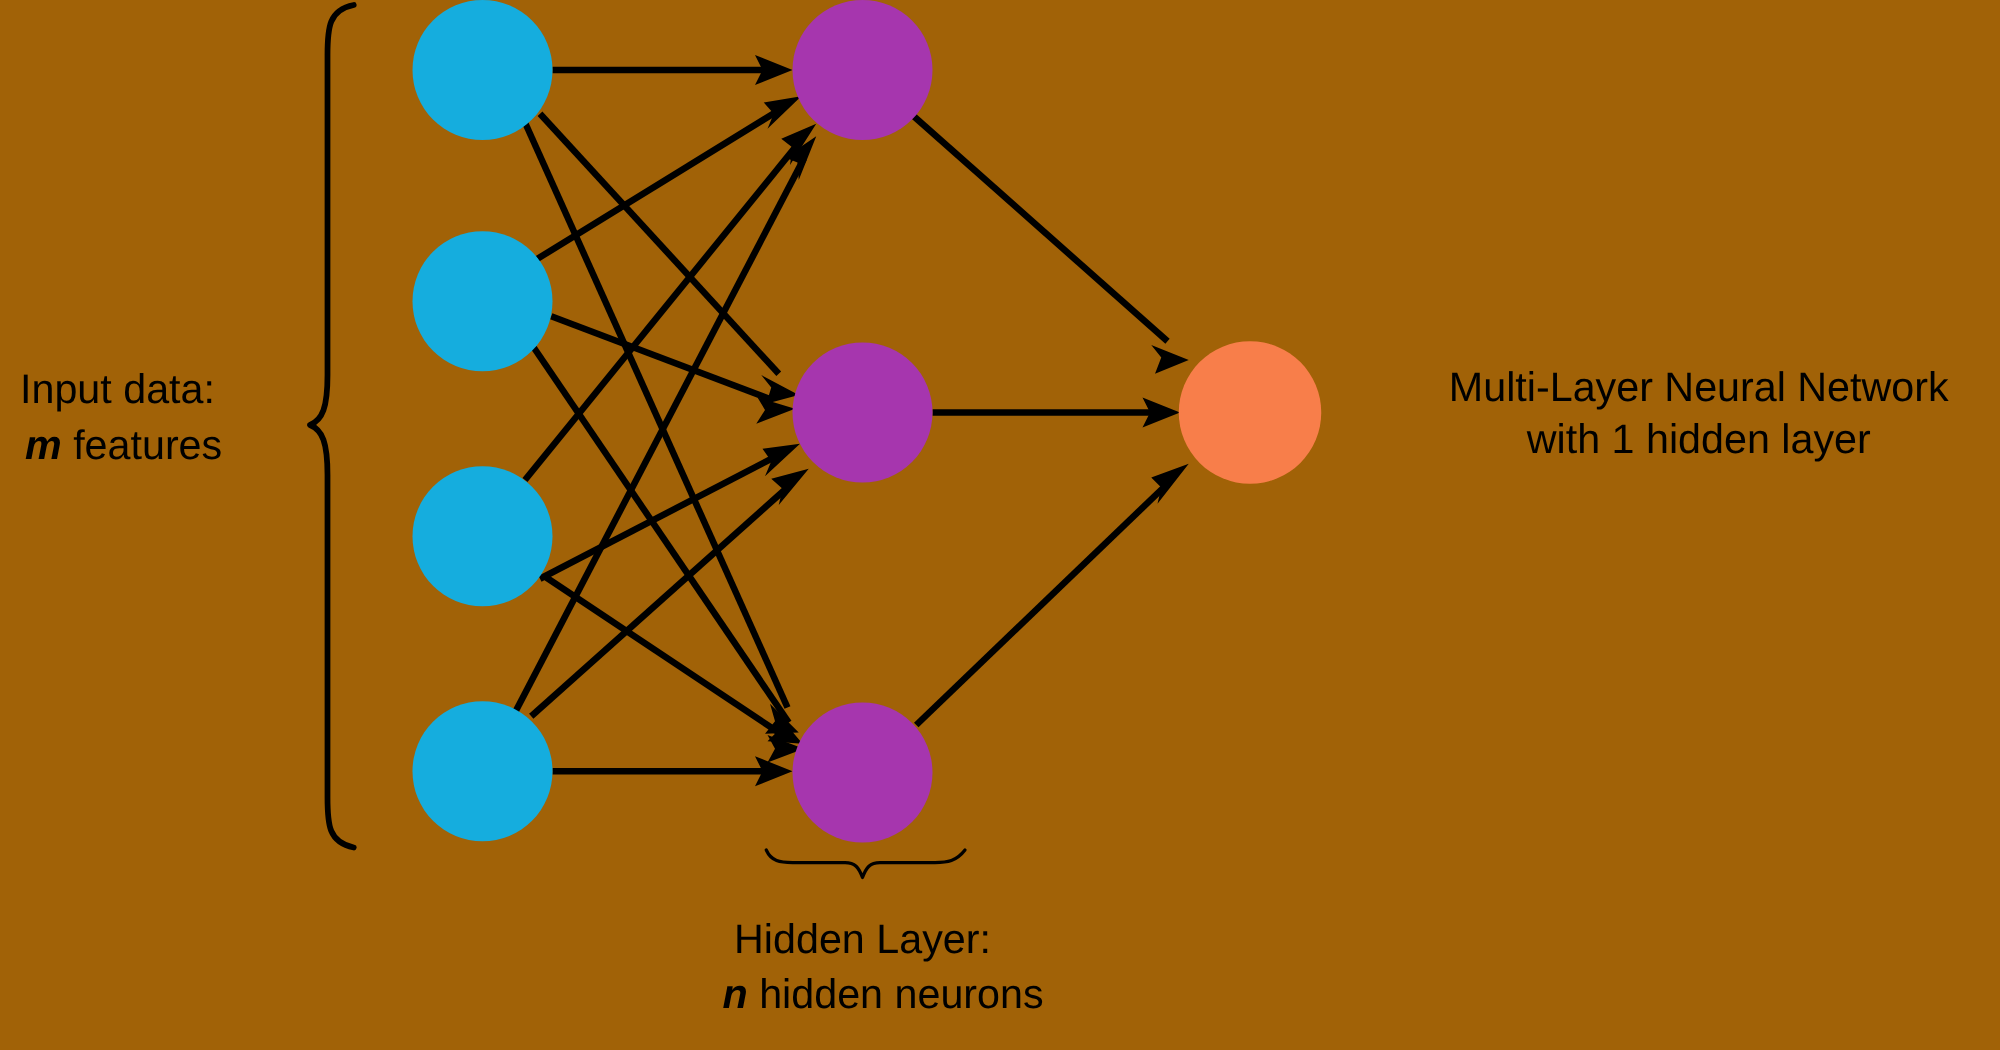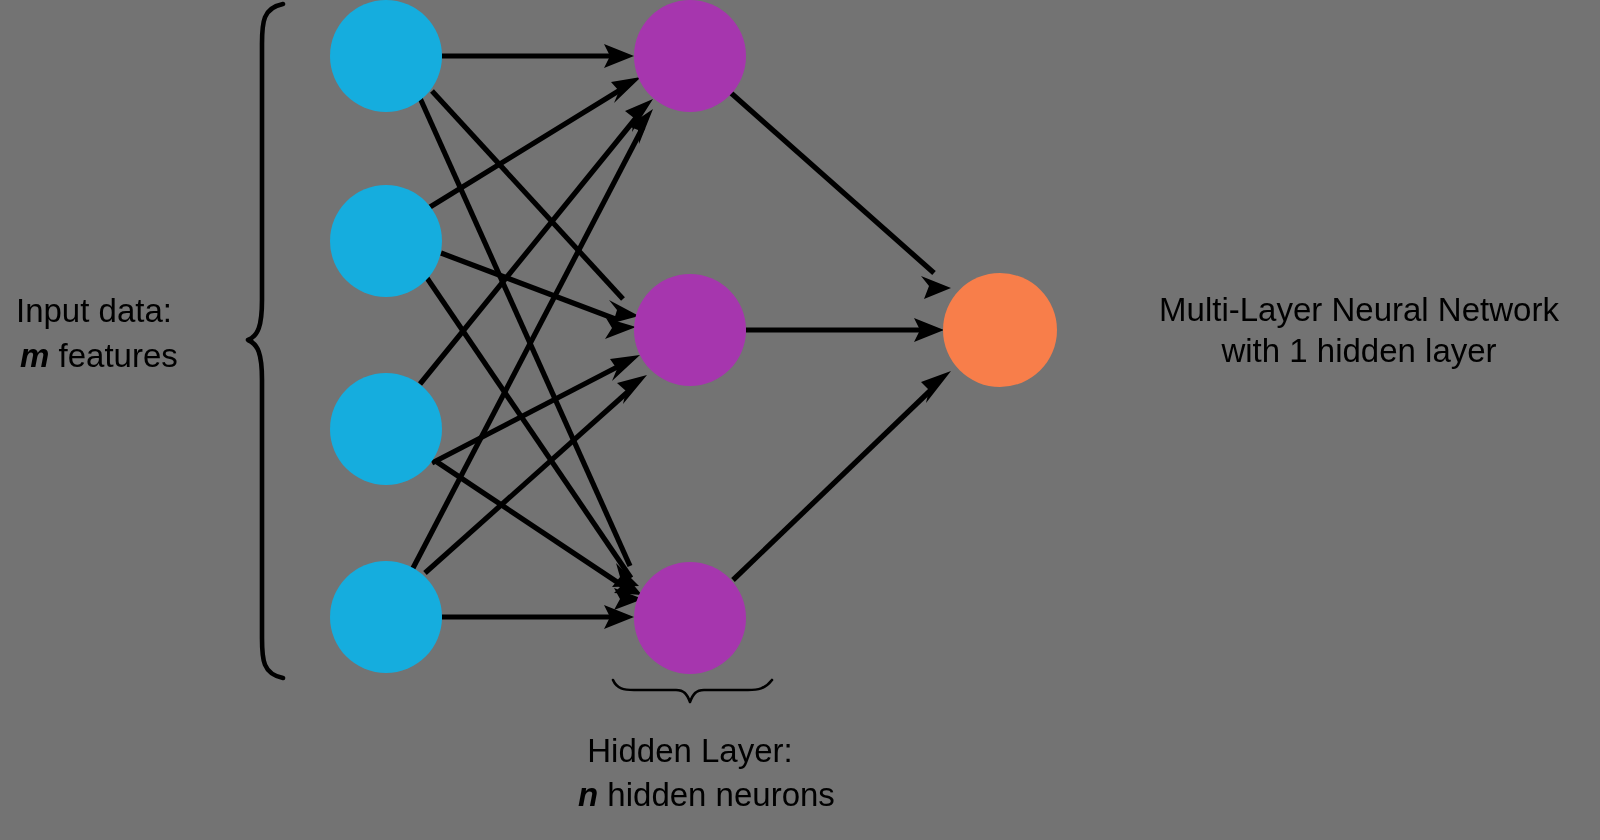--- a/index.html
+++ b/index.html
@@ -11,21 +11,21 @@
     width: 1600px;
     height: 840px;
     overflow: hidden;
     font-family: "Liberation Sans", sans-serif;
     color: #000000;
   }
   #canvas {
     position: relative;
     width: 1600px;
     height: 840px;
-    background: #737373;
+    background: #a16207;
     text-decoration: underline;
   }
   svg.diagram {
     position: absolute;
     top: 0;
     left: 0;
     width: 1600px;
     height: 840px;
     display: block;
   }

